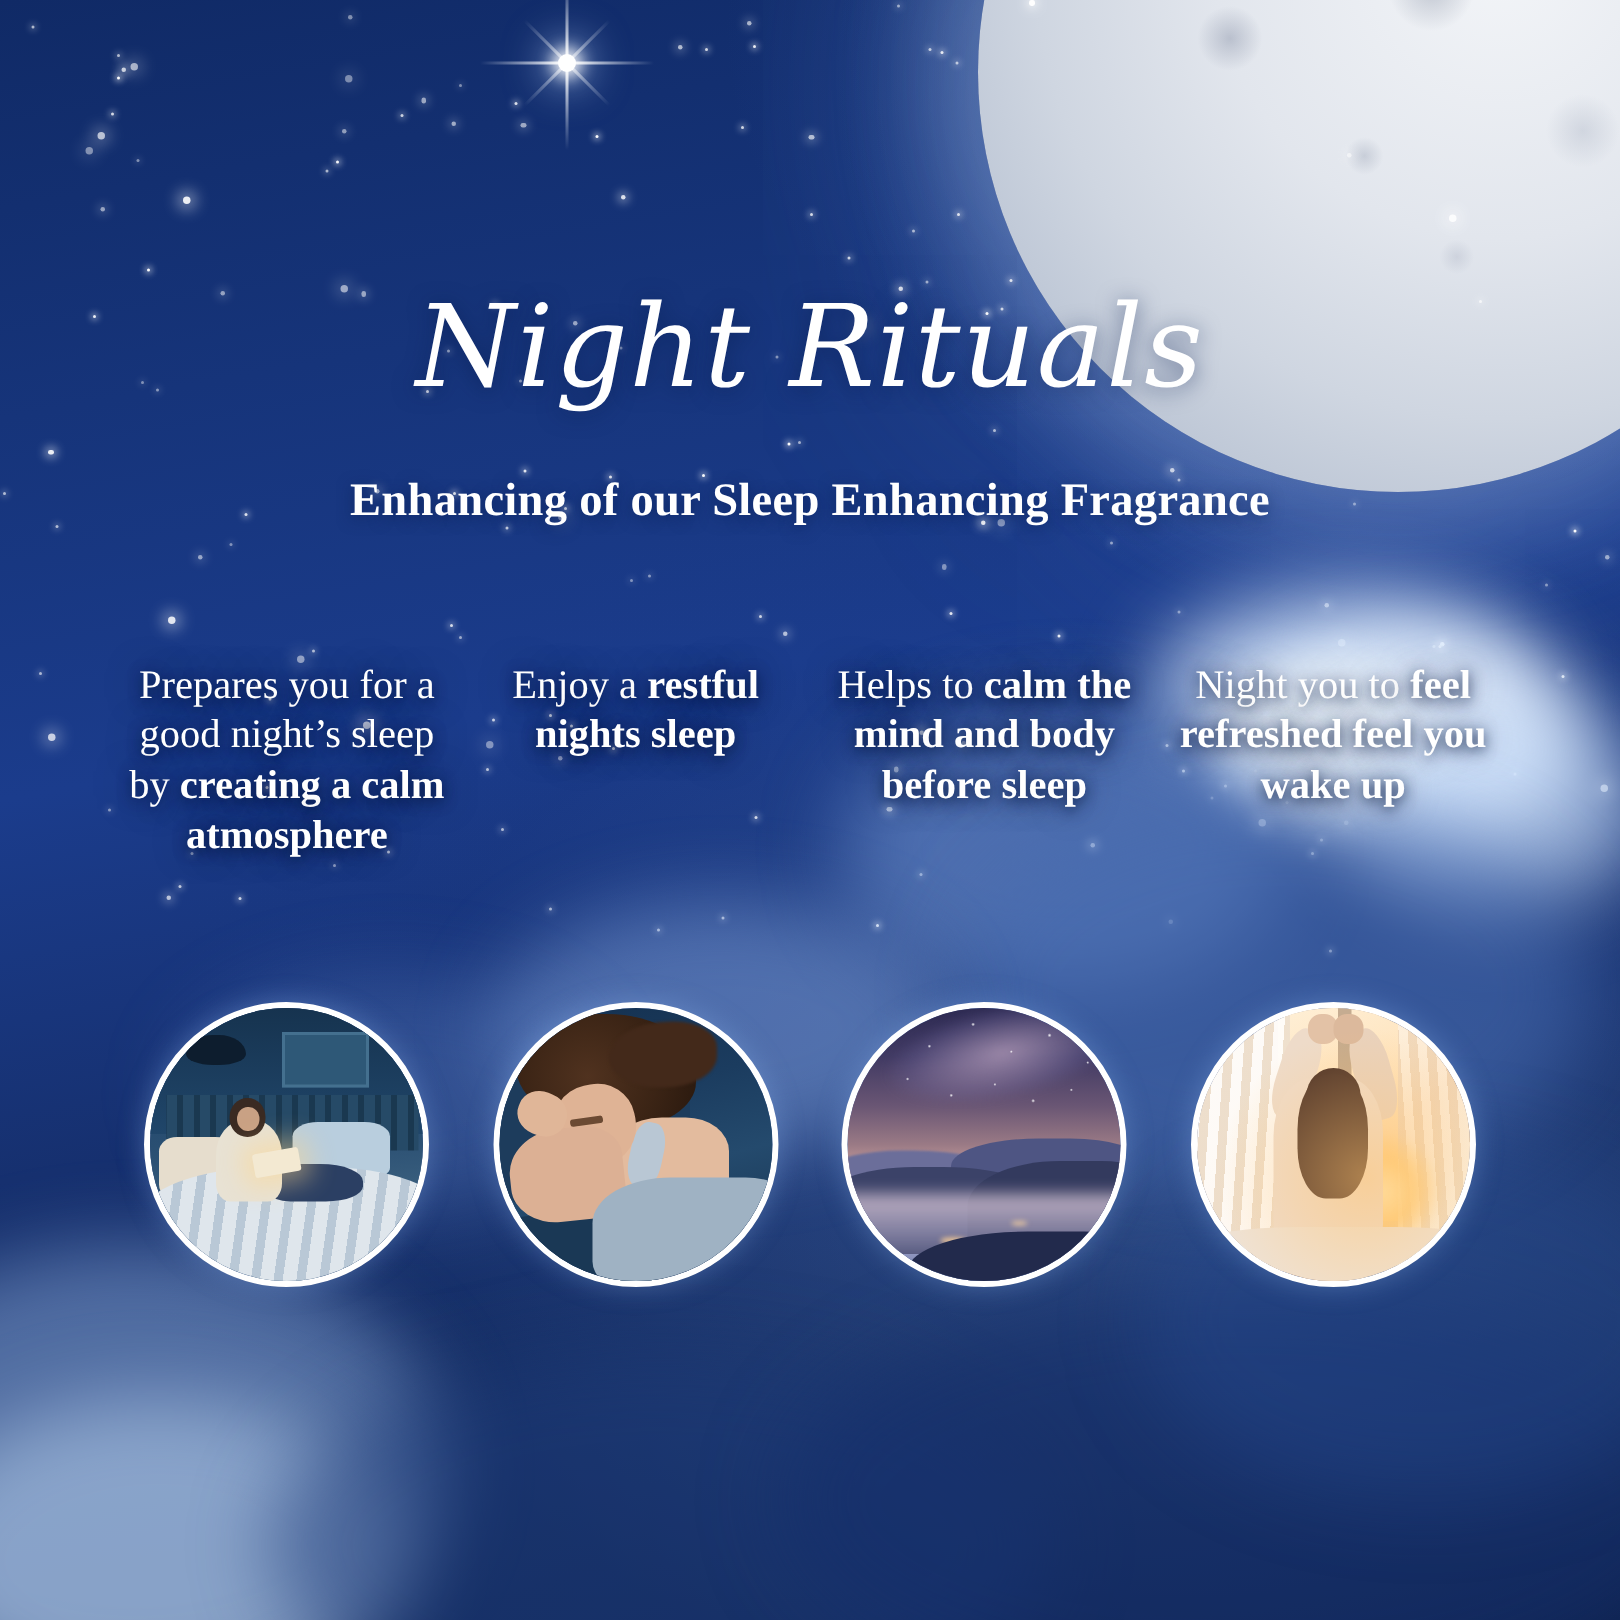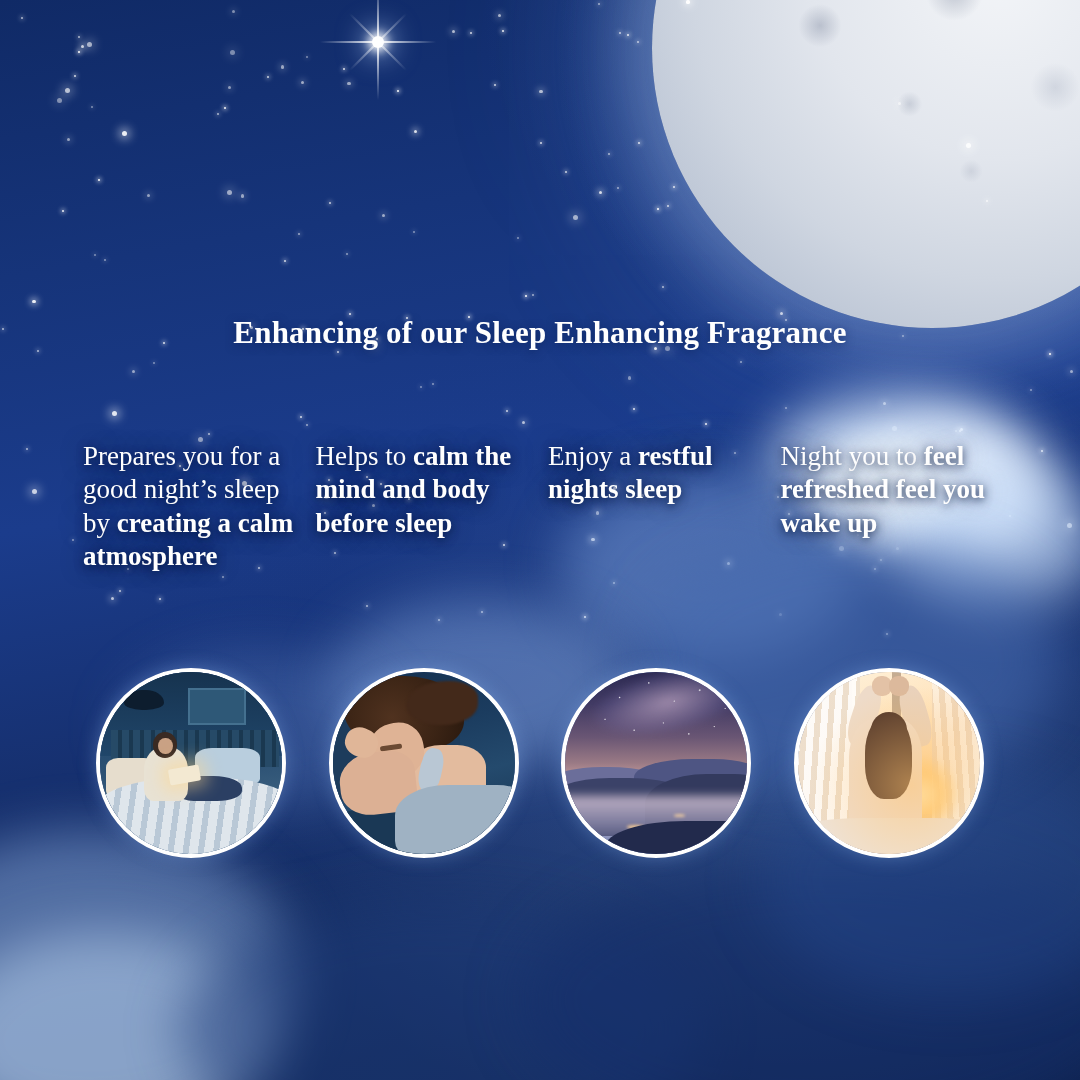--- a/index.html
+++ b/index.html
@@ -61,21 +61,21 @@
     letter-spacing:1px;
     text-shadow:0 2px 14px rgba(10,30,80,.55);
   }
   .subtitle{
     position:absolute;left:0;right:0;top:315px;text-align:center;color:#fff;
     font-family:"Liberation Serif", serif; font-weight:700; font-size:31px; letter-spacing:.2px;
     text-shadow:0 2px 10px rgba(10,30,80,.6);
   }
 
   .cols{position:absolute;left:75px;right:75px;top:440px;display:flex;gap:0;}
-  .col{flex:1;padding:0 8px;}
+  .col{flex:1;text-align:center;padding:0 8px;}
   .col-text{
     color:#fff;font-family:"Liberation Serif", serif;font-size:27px;line-height:1.24;
     text-shadow:0 2px 9px rgba(6,22,62,.85), 0 0 22px rgba(6,22,62,.55);
   }
   .col-text b{font-weight:700;}
 
   
   .circles{position:absolute;left:75px;right:75px;top:668px;display:flex;}
   .cwrap{flex:1;display:flex;justify-content:center;}
   .circ{
@@ -358,36 +358,37 @@
     <div class="cl-soft" style="left:640px;top:530px;width:420px;height:260px;background:rgba(70,105,175,.55);"></div>
     <div class="cl-soft" style="left:330px;top:600px;width:300px;height:170px;background:rgba(150,185,240,.40);"></div>
     <div class="cl-soft" style="left:120px;top:650px;width:280px;height:160px;background:rgba(120,160,225,.26);"></div>
     <div class="cl-soft" style="left:-120px;top:830px;width:420px;height:300px;background:rgba(165,198,245,.42);"></div>
     <div class="cl-soft" style="left:-60px;top:930px;width:330px;height:220px;background:rgba(205,228,255,.46);"></div>
     <div class="cl-soft" style="left:180px;top:900px;width:520px;height:260px;background:rgba(30,58,120,.55);"></div>
     <div class="cl-soft" style="left:520px;top:860px;width:620px;height:280px;background:rgba(20,46,105,.55);"></div>
     <div class="cl-soft" style="left:760px;top:760px;width:380px;height:240px;background:rgba(40,78,150,.35);"></div>
   </div>
 
+  <div class="title">Night Rituals</div>
   <div class="subtitle">Enhancing of our Sleep Enhancing Fragrance</div>
 
   <div class="cols">
     <div class="col">
       <div class="col-text">
         <span>Prepares you for a good night’s sleep by </span><b>creating a calm atmosphere</b>
       </div>
     </div>
     <div class="col">
       <div class="col-text">
-        <span>Helps to </span><b>calm the mind and body before sleep</b>
+        <span>Enjoy a </span><b>restful nights sleep</b>
       </div>
     </div>
     <div class="col">
       <div class="col-text">
-        <span>Enjoy a </span><b>restful nights sleep</b>
+        <span>Helps to </span><b>calm the mind and body before sleep</b>
       </div>
     </div>
     <div class="col">
       <div class="col-text">
         <span>Night you to </span><b>feel refreshed feel you wake up</b>
       </div>
     </div>
   </div>
 
   <div class="circles">

